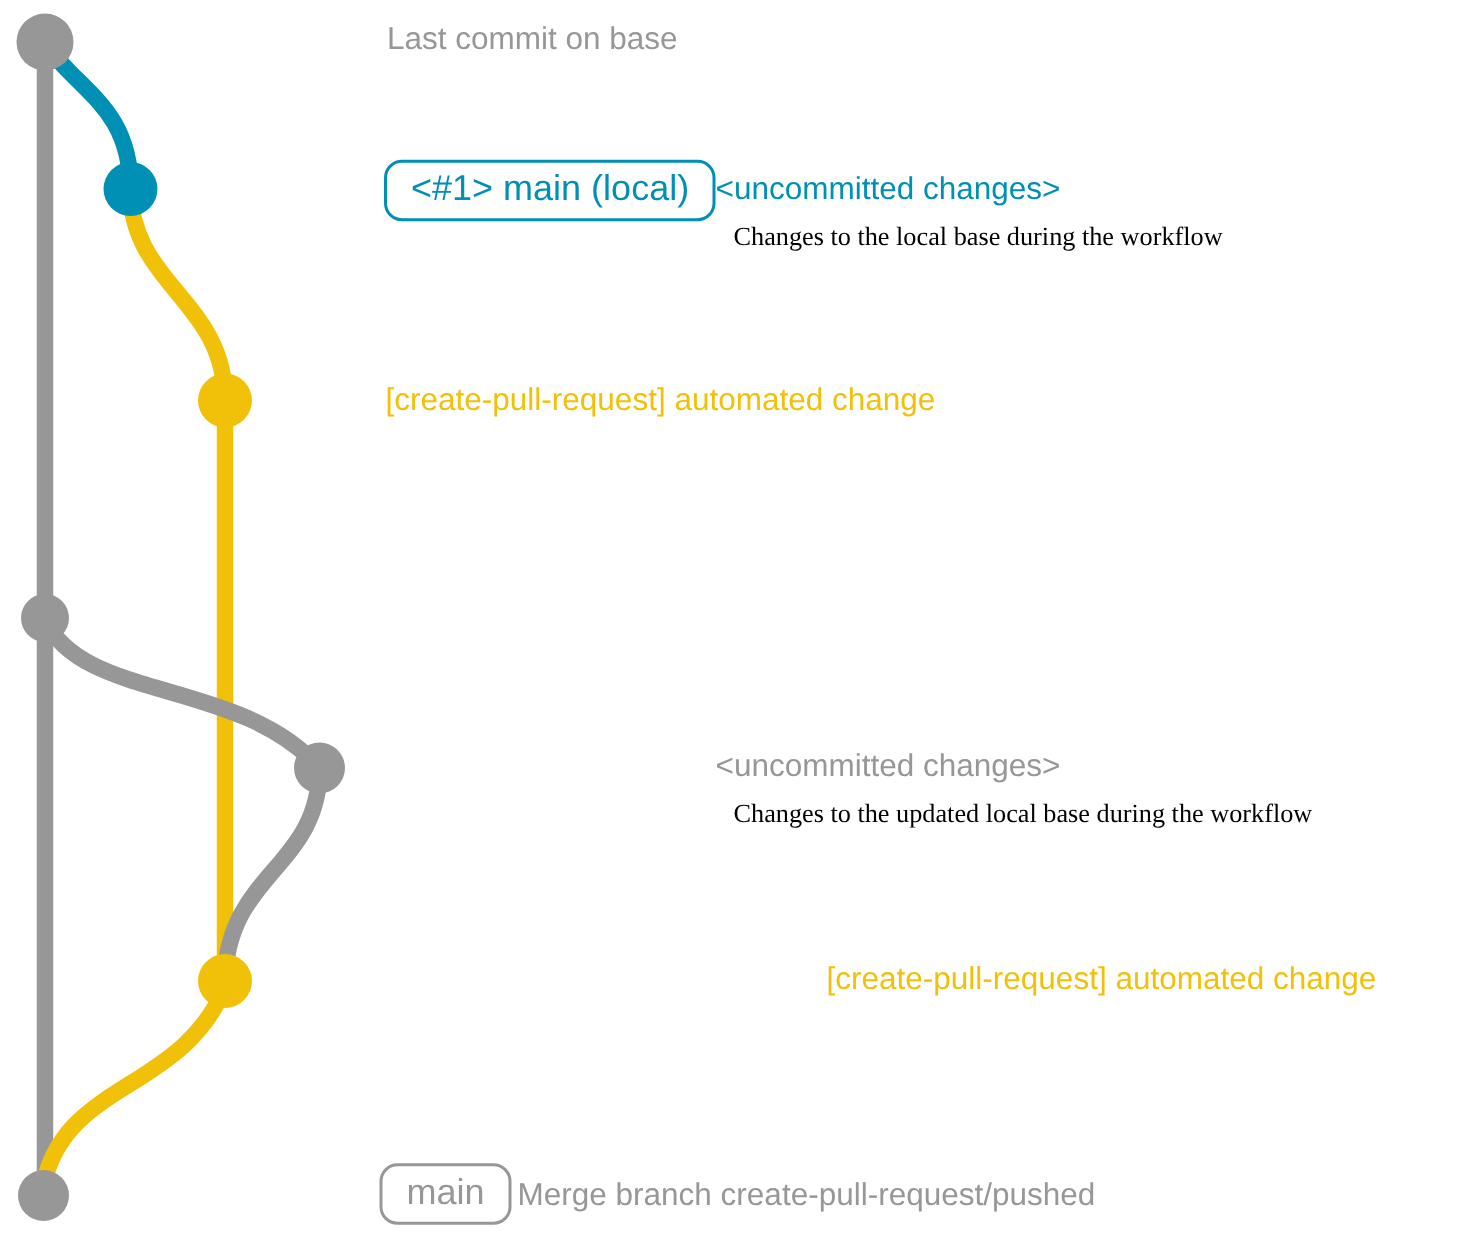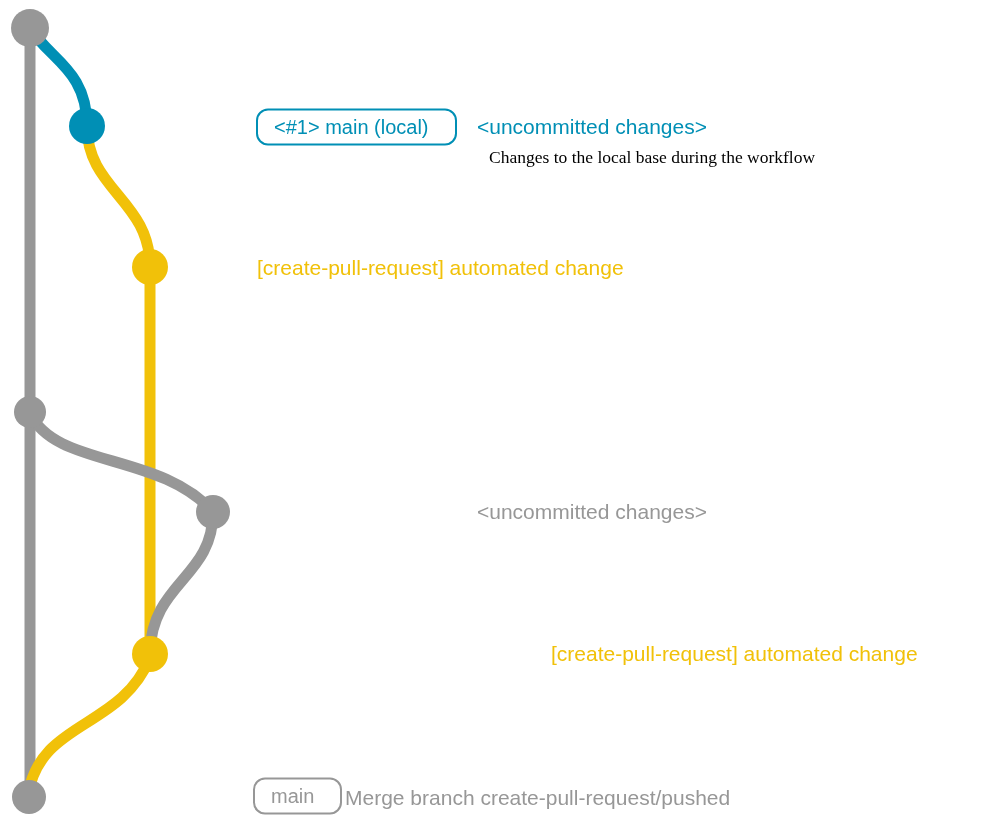--- a/index.html
+++ b/index.html
@@ -22,23 +22,23 @@
     position:absolute;transform:translateY(-50%);
     font-size:21px;white-space:nowrap;line-height:1;
   }
   .note{
     position:absolute;transform:translateY(-50%);
     font-family:Liberation Serif, serif;
     font-size:17.5px;color:var(--ink);white-space:nowrap;line-height:1;
   }
   .badge{
     position:absolute;transform:translateY(-50%);
-    font-size:20px;line-height:1;white-space:nowrap;
+    font-size:24px;line-height:1;white-space:nowrap;
     border:2px solid currentColor;border-radius:12px;
-    padding:6px 26px 7px 16px;
+    padding:6px 16px 7px 16px;
     background:var(--bg,#fff);
   }
   .c-gray{color:var(--gray);}
   .c-teal{color:var(--teal);}
   .c-yellow{color:var(--yellow);}
 </style>
 </head>
 <body>
 
 <div id="canvas">
@@ -59,28 +59,30 @@
 
     <circle class="f-gray" cx="30" cy="28" r="19"></circle>
     <circle class="f-teal" cx="87" cy="126" r="18"></circle>
     <circle class="f-yellow" cx="150" cy="267" r="18"></circle>
     <circle class="f-gray" cx="30" cy="412" r="16"></circle>
     <circle class="f-gray" cx="213" cy="512" r="17"></circle>
     <circle class="f-yellow" cx="150" cy="654" r="18"></circle>
     <circle class="f-gray" cx="29" cy="797" r="17"></circle>
   </svg>
 
+  <div class="label c-gray" style="left:258px;top:26px">Last commit on base</div>
 
   <div class="badge c-teal" style="left:256px;top:127px">&lt;#1&gt; main (local)</div>
   <div class="msg c-teal" style="left:477px;top:126px">&lt;uncommitted changes&gt;</div>
   <div class="note" style="left:489px;top:158px">Changes to the local base during the workflow</div>
 
   <div class="msg c-yellow" style="left:257px;top:267px">[create-pull-request] automated change</div>
 
 
   <div class="msg c-gray" style="left:477px;top:511px">&lt;uncommitted changes&gt;</div>
+  <div class="note" style="left:489px;top:543px">Changes to the updated local base during the workflow</div>
 
   <div class="msg c-yellow" style="left:551px;top:653px">[create-pull-request] automated change</div>
 
   <div class="badge c-gray" style="left:253px;top:796px">main</div>
   <div class="msg c-gray" style="left:345px;top:797px">Merge branch create-pull-request/pushed</div>
 
 </div>
 
 </body></html>

